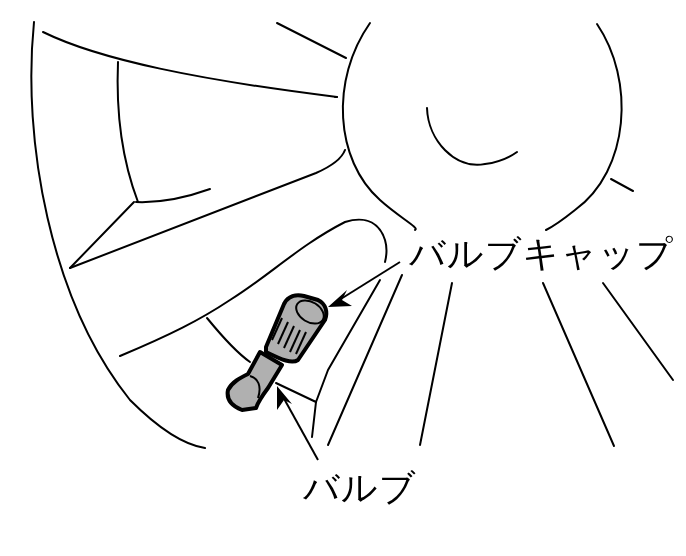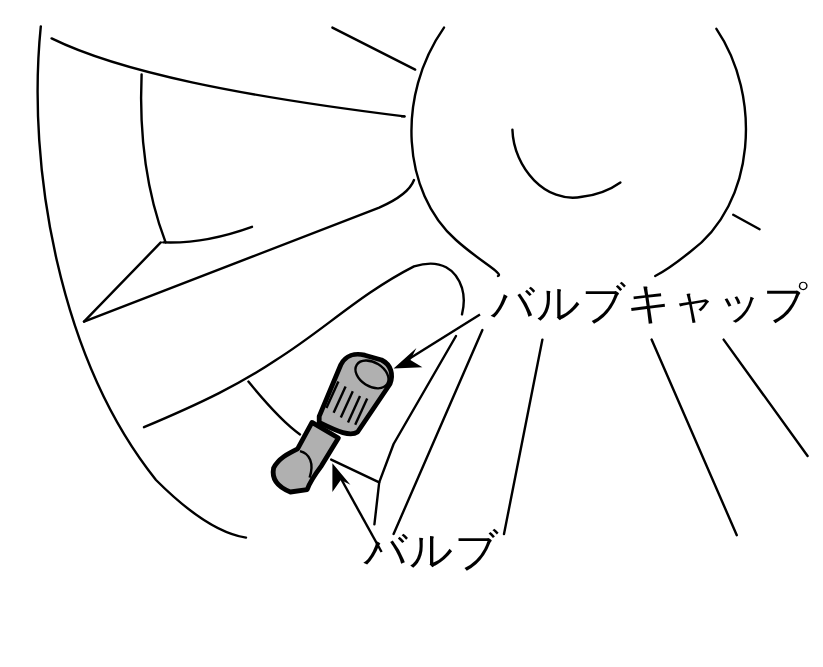--- a/index.html
+++ b/index.html
@@ -64,13 +64,13 @@
     <line x1="400" y1="262" x2="336" y2="302"></line>
     <path d="M328,307 L347,290 L342,300 L352,306 Z" stroke="none"></path>
   </g>
   <g stroke="#000" stroke-width="2" fill="#000">
     <line x1="318" y1="460" x2="282" y2="395"></line>
     <path d="M277,386 L292,404 L284,400 L277,410 Z" stroke="none"></path>
   </g>
 </svg>
 
 <div class="lbl" style="left:409px; top:236px;">バルブキャップ</div>
-<div class="lbl" style="left:303px; top:442px;">バルブ</div>
+<div class="lbl" style="left:303px; top:470px;">バルブ</div>
 
 </body></html>

